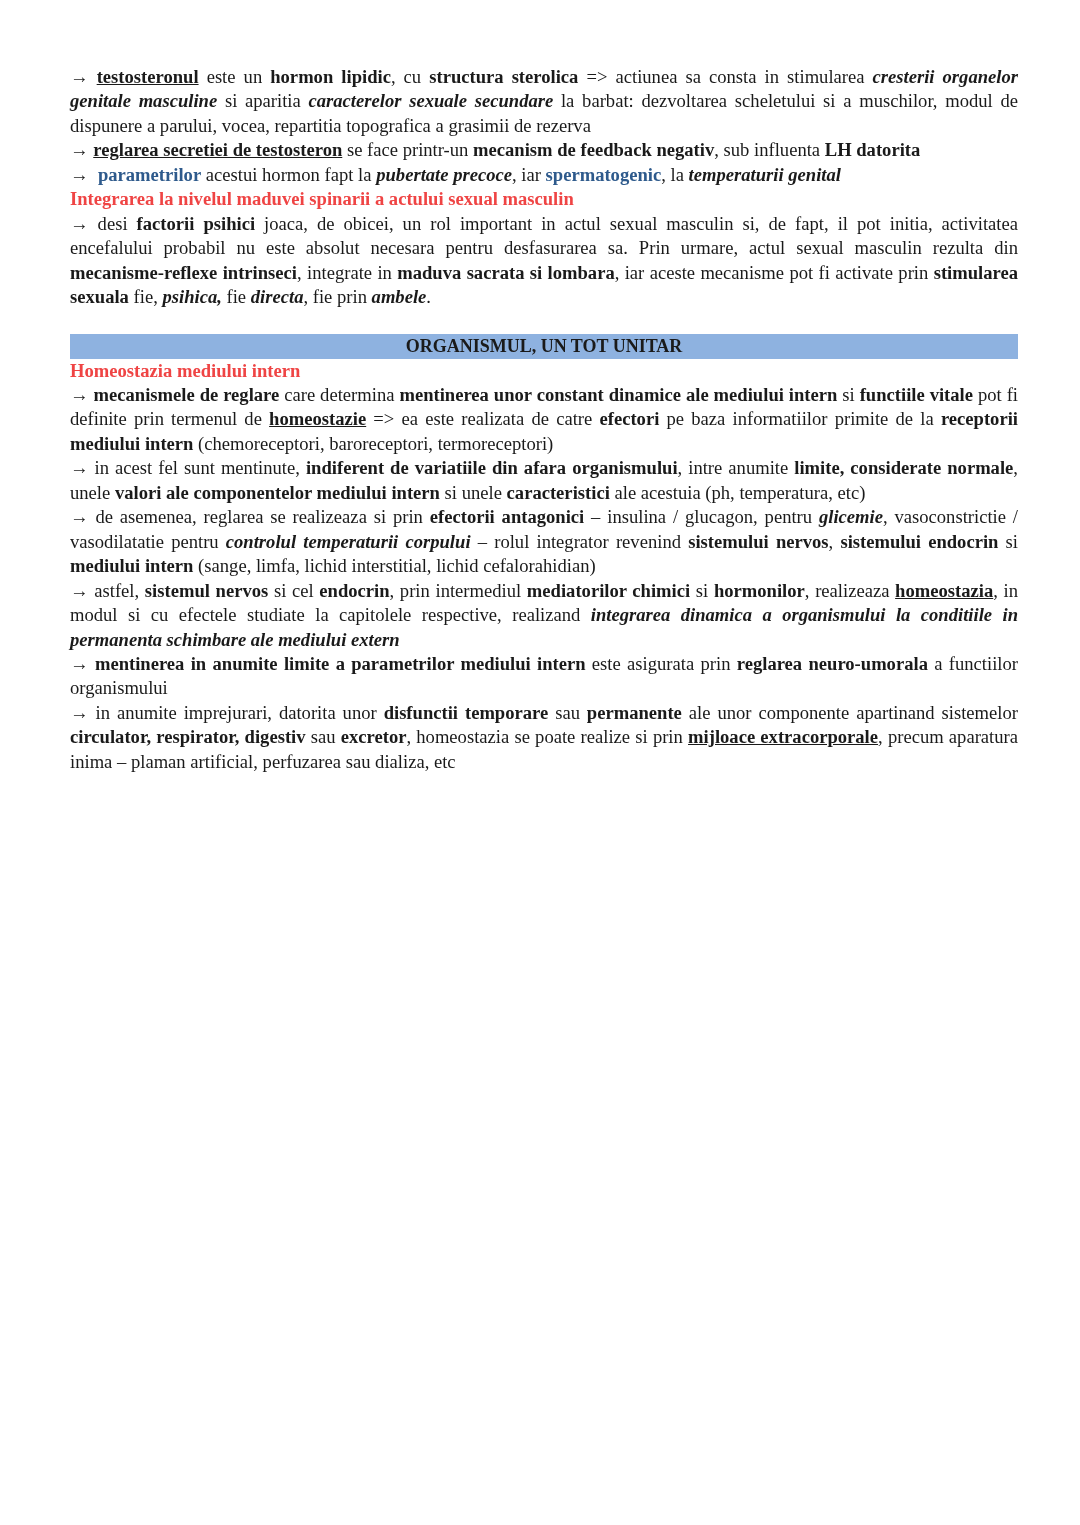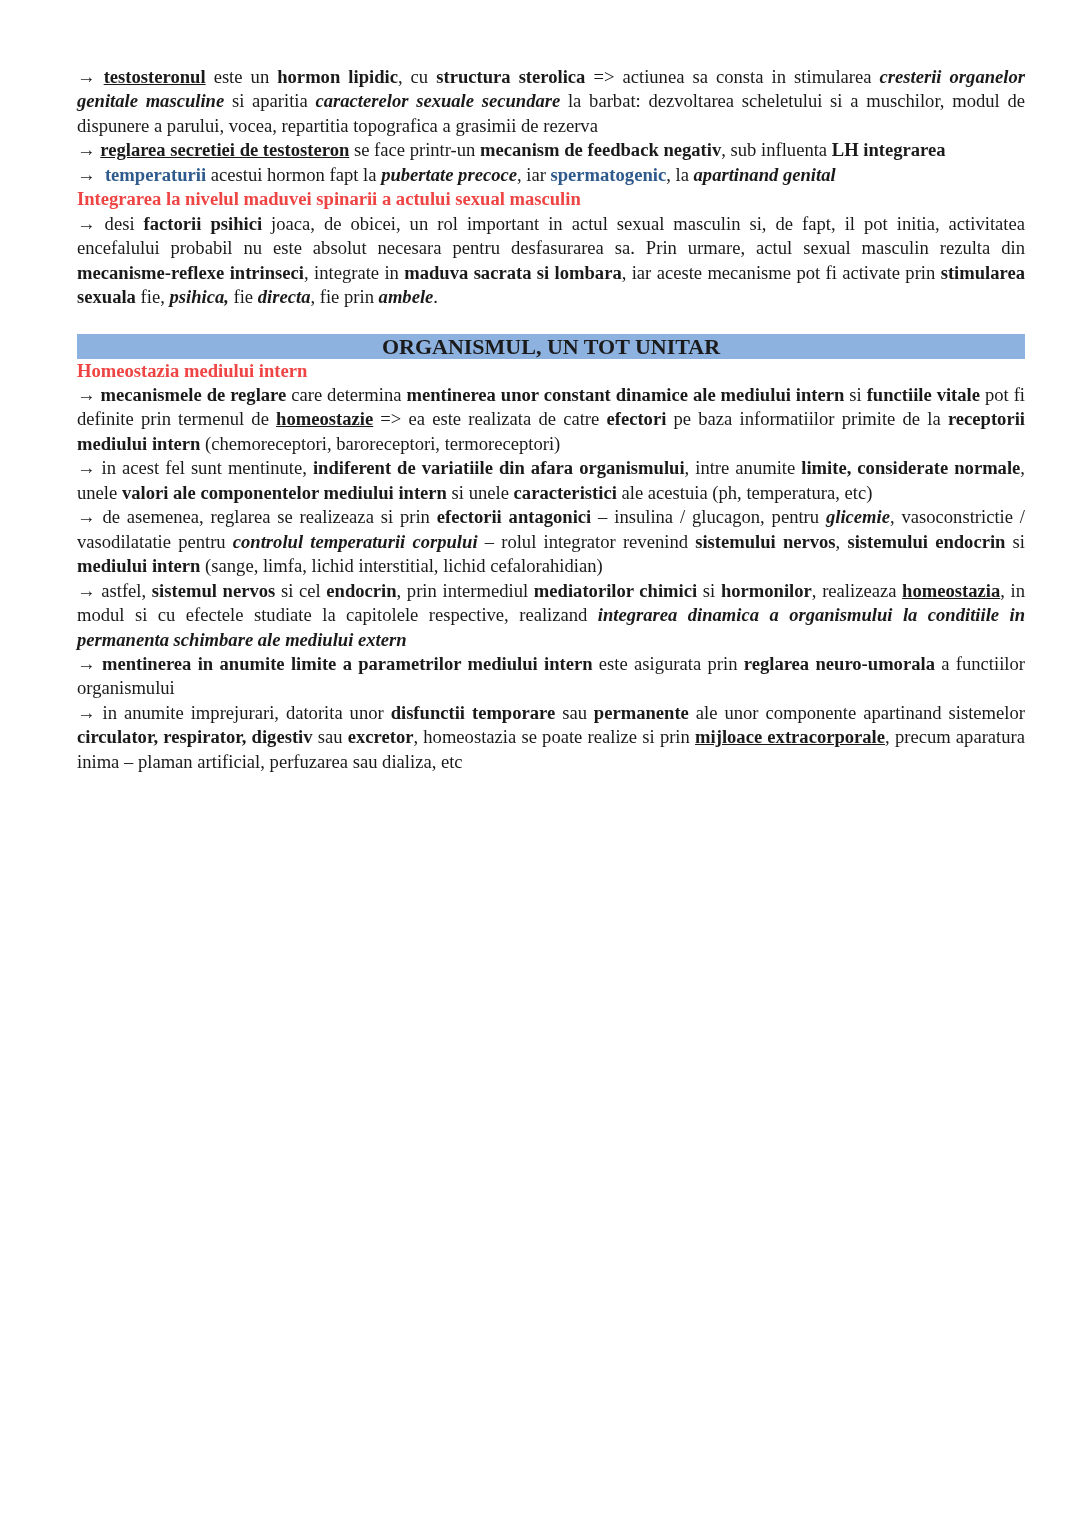--- a/index.html
+++ b/index.html
@@ -2,46 +2,46 @@
 <html><head>
 <meta charset="utf-8">
 <style>
   html, body { margin: 0; padding: 0; background: #ffffff; }
   body {
     width: 1080px; height: 1525px; position: relative; overflow: hidden;
     font-family: "Liberation Serif", "DejaVu Serif", serif;
     color: #1a1a1a;
   }
   .page {
-    position: absolute; left: 77px; top: 65px; width: 948px;
+    position: absolute; left: 70px; top: 65px; width: 948px;
     font-size: 18.6px; line-height: 24.45px;
   }
   .p { text-align: justify; margin: 0; }
   .p.nojust { text-align: left; }
   .b { font-weight: bold; }
   .i { font-style: italic; }
   .u { text-decoration: underline; }
   .blue { color: #2e5a8c; font-weight: bold; }
   .red { color: #ef4444; font-weight: bold; margin: 0; }
   .band {
     background: #8eb2e0; margin-top: 24px; height: 25px; line-height: 25px;
-    text-align: center; font-weight: bold; color: #1a1a1a; font-size: 22px;
+    text-align: center; font-weight: bold; color: #1a1a1a; font-size: 18px;
   }
 </style>
 </head>
 <body>
 
 <div class="page">
 
   <p class="p"><span>→</span> <span class="b u">testosteronul</span><span> este un </span><span class="b">hormon lipidic</span><span>, cu </span><span class="b">structura sterolica</span><span> =&gt; actiunea sa consta in stimularea </span><span class="b i">cresterii organelor genitale masculine</span><span> si aparitia </span><span class="b i">caracterelor sexuale secundare</span><span> la barbat: dezvoltarea scheletului si a muschilor, modul de dispunere a parului, vocea, repartitia topografica a grasimii de rezerva</span></p>
 
 
-  <p class="p nojust"><span>→</span> <span class="b u">reglarea secretiei de testosteron</span><span> se face printr-un </span><span class="b">mecanism de feedback negativ</span><span>, sub influenta </span><span class="b">LH integrarea</span></p>
+  <p class="p nojust"><span>→</span> <span class="b u">reglarea secretiei de testosteron</span><span> se face printr-un </span><span class="b">mecanism de feedback negativ</span><span>, sub influenta </span><span class="b">LH datorita</span></p>
 
-  <p class="p nojust"><span>→</span>&nbsp; <span class="blue">temperaturii</span><span> acestui hormon fapt la </span><span class="b i">pubertate precoce</span><span>, iar </span><span class="blue">spermatogenic</span><span>, la </span><span class="b i">apartinand genital</span></p>
+  <p class="p nojust"><span>→</span>&nbsp; <span class="blue">parametrilor</span><span> acestui hormon fapt la </span><span class="b i">pubertate precoce</span><span>, iar </span><span class="blue">spermatogenic</span><span>, la </span><span class="b i">temperaturii genital</span></p>
 
   <p class="red">Integrarea la nivelul maduvei spinarii a actului sexual masculin</p>
 
   <p class="p"><span>→</span><span> desi </span><span class="b">factorii psihici</span><span> joaca, de obicei, un rol important in actul sexual masculin si, de fapt, il pot initia, activitatea encefalului probabil nu este absolut necesara pentru desfasurarea sa. Prin urmare, actul sexual masculin rezulta din </span><span class="b">mecanisme-reflexe intrinseci</span><span>, integrate in </span><span class="b">maduva sacrata si lombara</span><span>, iar aceste mecanisme pot fi activate prin </span><span class="b">stimularea sexuala</span><span> fie, </span><span class="b i">psihica,</span><span> fie </span><span class="b i">directa</span><span>, fie prin </span><span class="b i">ambele</span><span>.</span></p>
 
   <div class="band">ORGANISMUL, UN TOT UNITAR</div>
 
   <p class="red">Homeostazia mediului intern</p>
 
   <p class="p"><span>→</span> <span class="b">mecanismele de reglare</span><span> care determina </span><span class="b">mentinerea unor constant dinamice ale mediului intern</span><span> si </span><span class="b">functiile vitale</span><span> pot fi definite prin termenul de </span><span class="b u">homeostazie</span><span> =&gt; ea este realizata de catre </span><span class="b">efectori</span><span> pe baza informatiilor primite de la </span><span class="b">receptorii mediului intern</span><span> (chemoreceptori, baroreceptori, termoreceptori)</span></p>

